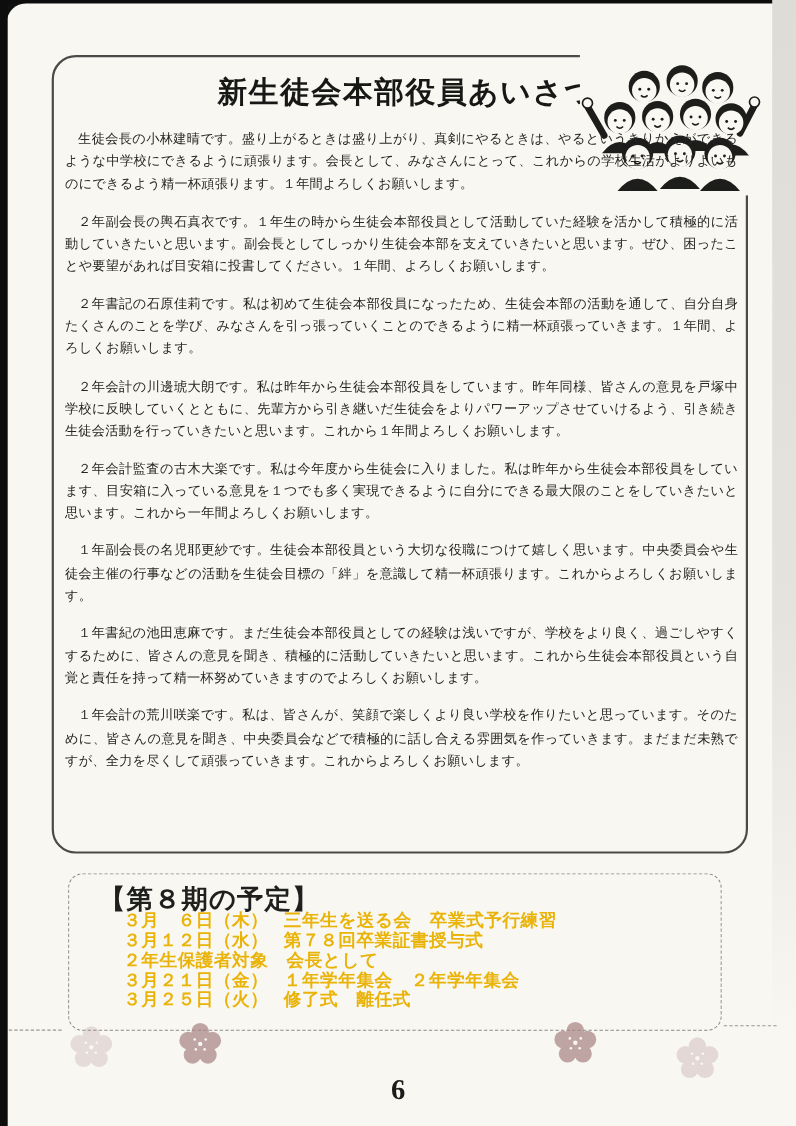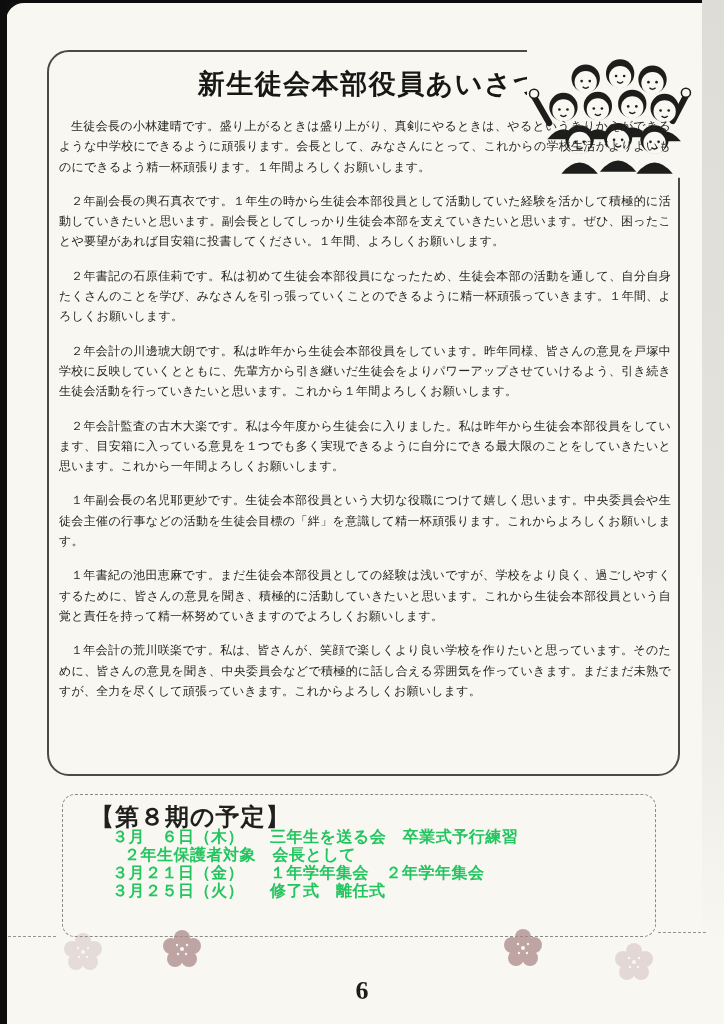--- a/index.html
+++ b/index.html
@@ -50,25 +50,25 @@
   .schedule-box {
     position:absolute; left:62px; top:794px; width:594px; height:143px;
     border:1.6px dashed #8a8a82; border-radius:13px;
   }
   .schedule-heading {
     position:absolute; left:90px; top:801px;
     font-size:24px; font-weight:700; color:#1f1f1d; letter-spacing:1px;
   }
   .schedule-rows {
     position:absolute; left:112px; top:828px; width:520px;
-    font-size:16px; font-weight:600; color:#22c55e; letter-spacing:0.5px;
+    font-size:16px; font-weight:600; color:#eab308; letter-spacing:0.5px;
   }
   .schedule-row { display:flex; height:18.2px; align-items:center; }
   .schedule-date  { width:146px; flex:none; }
-  .schedule-event { flex:1;margin-left:12px; }
+  .schedule-event { flex:1; }
 
   .dash-seg { position:absolute; border-top:1.6px dashed #96968e; }
   .dash-left  { left:8px;  top:936px; width:48px; }
   .dash-right { left:658px; top:932px; width:48px; }
 
   .flower { position:absolute; width:46px; height:46px; }
   .flower-1 { left:60px;  top:930px; opacity:0.25; }
   .flower-2 { left:159px; top:927px; opacity:0.72; }
   .flower-3 { left:500px; top:926px; opacity:0.72; }
   .flower-4 { left:611px; top:940px; opacity:0.28; }
@@ -180,20 +180,24 @@
 </div>
 
 <div class="schedule-box"></div>
 <div class="schedule-heading">【第８期の予定】</div>
 <div class="schedule-rows">
   <div class="schedule-row">
     <span class="schedule-date">３月　６日（木）</span>
     <span class="schedule-event">三年生を送る会　卒業式予行練習</span>
   </div>
   <div class="schedule-row">
+    <span class="schedule-date">３月１２日（水）</span>
+    <span class="schedule-event">第７８回卒業証書授与式</span>
+  </div>
+  <div class="schedule-row">
     <span class="schedule-event">２年生保護者対象　会長として</span>
   </div>
   <div class="schedule-row">
     <span class="schedule-date">３月２１日（金）</span>
     <span class="schedule-event">１年学年集会　２年学年集会</span>
   </div>
   <div class="schedule-row">
     <span class="schedule-date">３月２５日（火）</span>
     <span class="schedule-event">修了式　離任式</span>
   </div>

